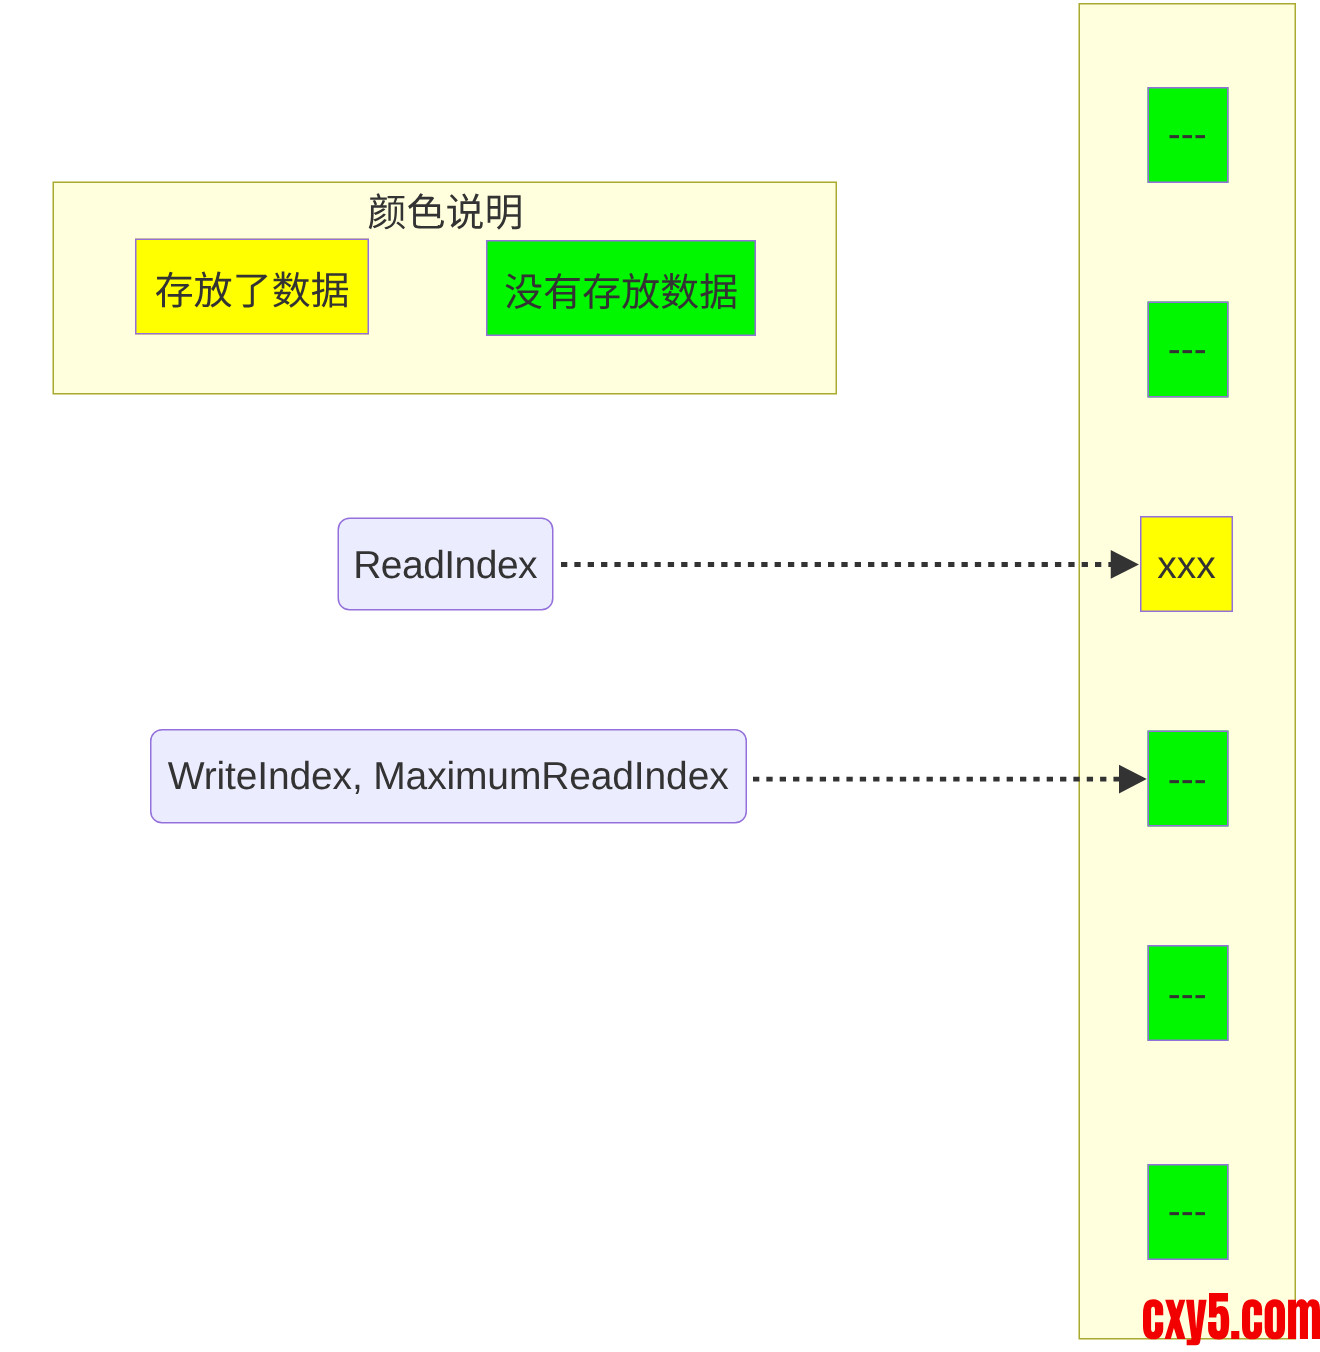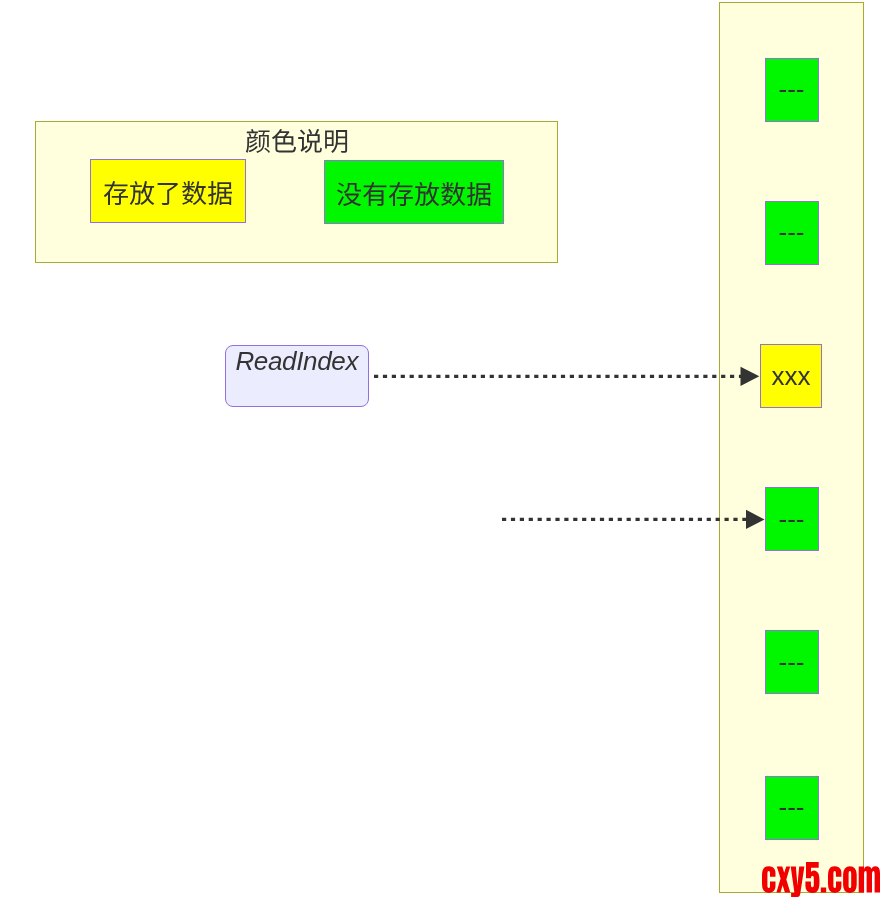--- a/index.html
+++ b/index.html
@@ -6,21 +6,21 @@
   html,body{margin:0;padding:0;background:#ffffff;}
   .canvas{position:relative;width:880px;height:901px;background:#ffffff;overflow:hidden;
           font-family:"Liberation Sans","DejaVu Sans",sans-serif;color:#333333;}
   .canvas *{box-sizing:border-box;}
   .layer{position:absolute;left:0;top:0;width:880px;height:901px;pointer-events:none;}
   .layer--glyphs{z-index:4;}
   .layer--arrows{z-index:5;}
   .cluster{position:absolute;background:#ffffde;border:1.4px solid #aaaa33;}
   .legend{left:35px;top:121px;width:523px;height:142px;}
   .column{left:719.4px;top:1.5px;width:144.2px;height:891px;}
-  .node{position:absolute;border:1.4px solid #9370db;display:flex;justify-content:center;font-style:italic;}
+  .node{position:absolute;border:1.4px solid #9370db;display:flex;align-items:center;justify-content:center;}
   .node-filled{left:90px;top:159px;width:156px;height:64px;background:#ffff00;}
   .node-empty{left:324px;top:160px;width:180px;height:64px;background:#00f700;}
   .pointer{background:#ececff;border-radius:8px;font-size:26px;color:#333333;}
   .pointer-read{left:225px;top:345px;width:143.5px;height:62px;letter-spacing:-0.35px;}
   .pointer-write{left:99.5px;top:485.5px;width:398.5px;height:63px;letter-spacing:-0.1px;}
   .cell{position:absolute;left:764.5px;width:54px;height:64px;border:1.4px solid #9370db;
         display:flex;align-items:center;justify-content:center;font-size:26px;color:#333333;}
   .cell--empty{background:#00f700;}
   .cell--filled{background:#ffff00;}
   .hidden-text{position:absolute;width:1px;height:1px;overflow:hidden;clip:rect(0 0 0 0);white-space:nowrap;}
@@ -33,20 +33,23 @@
   <div class="cluster legend">
     <span class="hidden-text">颜色说明</span>
     <span class="hidden-text">存放了数据</span>
     <span class="hidden-text">没有存放数据</span>
   </div>
   <div class="node node-filled"></div>
   <div class="node node-empty"></div>
 
   <div class="node pointer pointer-read">
     <span>ReadIndex</span>
+  </div>
+  <div class="node pointer pointer-write">
+    <span>WriteIndex, MaximumReadIndex</span>
   </div>
 
   <div class="cluster column"></div>
   <div class="cell cell--empty" style="top:57.5px">
       <span class="cell-label">---</span>
     </div>
       <div class="cell cell--empty" style="top:200.7px">
       <span class="cell-label">---</span>
     </div>
       <div class="cell cell--filled" style="top:344.1px;left:760px;width:62px">

